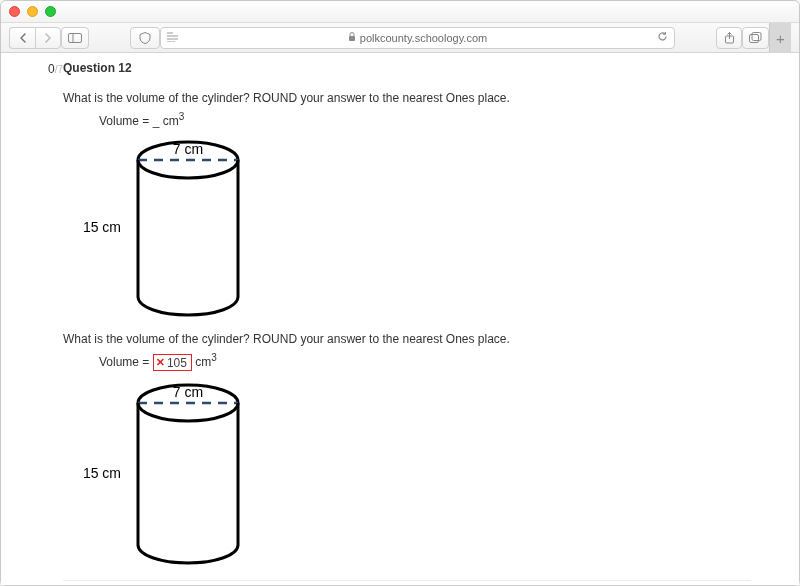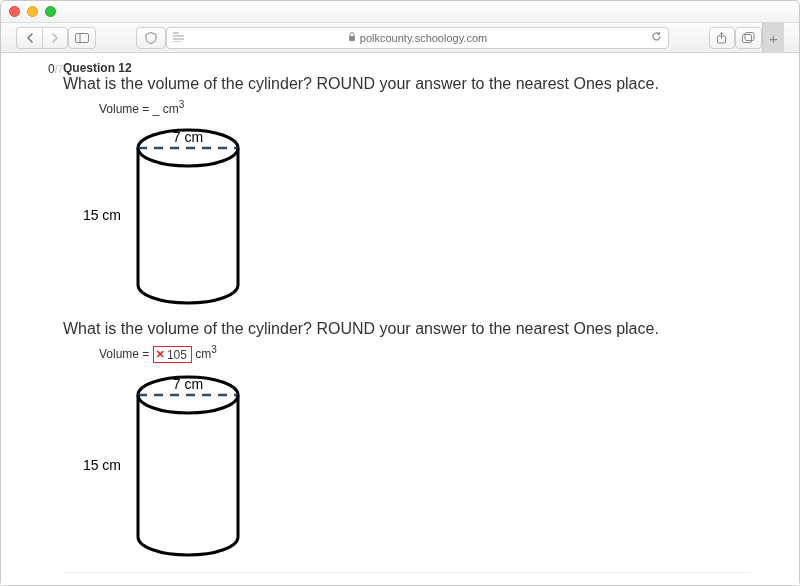--- a/index.html
+++ b/index.html
@@ -4,21 +4,21 @@
   <style>
     * { margin: 0; padding: 0; box-sizing: border-box; }
     body { font-family: -apple-system, BlinkMacSystemFont, "Segoe UI", Helvetica, Arial, sans-serif; background: #fff; width: 800px; height: 586px; overflow: hidden; }
     .window { width: 800px; height: 586px; border: 1px solid #c8c8c8; border-radius: 6px; background: #fff; display: flex; flex-direction: column; box-shadow: 0 10px 30px rgba(0,0,0,0.25); }
     .titlebar { height: 22px; display: flex; align-items: center; padding: 0 8px; background: linear-gradient(#fdfdfd, #f3f3f3); border-bottom: 1px solid #dcdcdc; border-radius: 6px 6px 0 0; gap: 6px; }
     .traffic { display: flex; gap: 7px; align-items: center; }
     .dot { width: 11px; height: 11px; border-radius: 50%; }
     .dot.red { background: #ff5f57; border: 0.5px solid #e04640; }
     .dot.yellow { background: #febc2e; border: 0.5px solid #dfa023; }
     .dot.green { background: #28c840; border: 0.5px solid #1ba82f; }
-    .toolbar { height: 30px; display: flex; align-items: center; padding: 0 15px; background: linear-gradient(#fafafa, #f0f0f0); border-bottom: 1px solid #d4d4d4; gap: 0; }
+    .toolbar { height: 30px; display: flex; align-items: center; padding: 0 8px; background: linear-gradient(#fafafa, #f0f0f0); border-bottom: 1px solid #d4d4d4; gap: 0; }
     .tb-group { display: flex; align-items: center; }
     .tb-btn { height: 22px; min-width: 26px; padding: 0 6px; border: 1px solid #cfcfcf; background: linear-gradient(#ffffff, #f2f2f2); display: flex; align-items: center; justify-content: center; color: #666; font-size: 12px; }
     .tb-btn.left { border-radius: 4px 0 0 4px; border-right: none; }
     .tb-btn.right { border-radius: 0 4px 4px 0; }
     .tb-btn.single { border-radius: 4px; }
     .addr { flex: 1; height: 22px; border: 1px solid #cfcfcf; border-radius: 4px; background: #fff; display: flex; align-items: center; justify-content: center; position: relative; color: #6b6b6b; font-size: 11px; }
     .addr .lock { margin-right: 4px; font-size: 10px; }
     .addr .reload { position: absolute; right: 6px; font-size: 11px; color: #6b6b6b; }
     .reader-btn { position: absolute; left: 6px; font-size: 11px; color: #6b6b6b; }
     .tabplus { width: 22px; height: 30px; display:flex; align-items:center; justify-content:center; background: #d8d8d8; color:#888; border-left:1px solid #c8c8c8; font-size:15px; align-self: stretch; }
@@ -26,22 +26,22 @@
     .left-gutter { width: 30px; background: #fff; }
     .page { flex: 1; background: #fff; overflow-y: scroll; position: relative; }
     .page::-webkit-scrollbar { width: 14px; }
     .page::-webkit-scrollbar-track { background: #fafafa; }
     .page::-webkit-scrollbar-thumb { background: #c6c6c6; border-radius: 7px; border: 3px solid #fafafa; }
     .page-inner { padding: 8px 18px 12px 10px; font-size: 12px; color: #333; }
     .qrow { display: flex; align-items: flex-start; }
     .score { font-size: 12px; color: #333; min-width: 22px; text-align: right; padding-top: 1px; }
     .score .sub { color: #bbb; font-size: 10px; }
     .qbody { flex: 1; }
-    .qtitle { font-weight: 600; font-size: 12px; margin-bottom: 0; }
-    .qtext { font-size: 16px; margin-bottom: 6px; }
+    .qtitle { font-weight: 600; font-size: 12px; margin-bottom: 16px; }
+    .qtext { font-size: 12px; margin-bottom: 6px; }
     .volume-line { font-size: 12px; margin-bottom: 4px; margin-left: 36px; }
     .figure-wrap { margin: 4px 0 10px 0; text-decoration: underline; }
     .answer-box { display: inline-flex; align-items: center; border: 1px solid #e02828; padding: 1px 4px 1px 2px; height: 17px; vertical-align: middle; }
     .answer-box .x { color: #e02828; font-weight: bold; font-size: 11px; margin-right: 2px; }
     .answer-box .val { color: #404040; font-size: 12px; }
     .right-gutter { width: 30px; background: #fff; }
     svg.cyl { display: block; }
     .hrline { border: none; border-top: 1px solid #eee; margin-top: 6px; }
   </style>
 </head>

